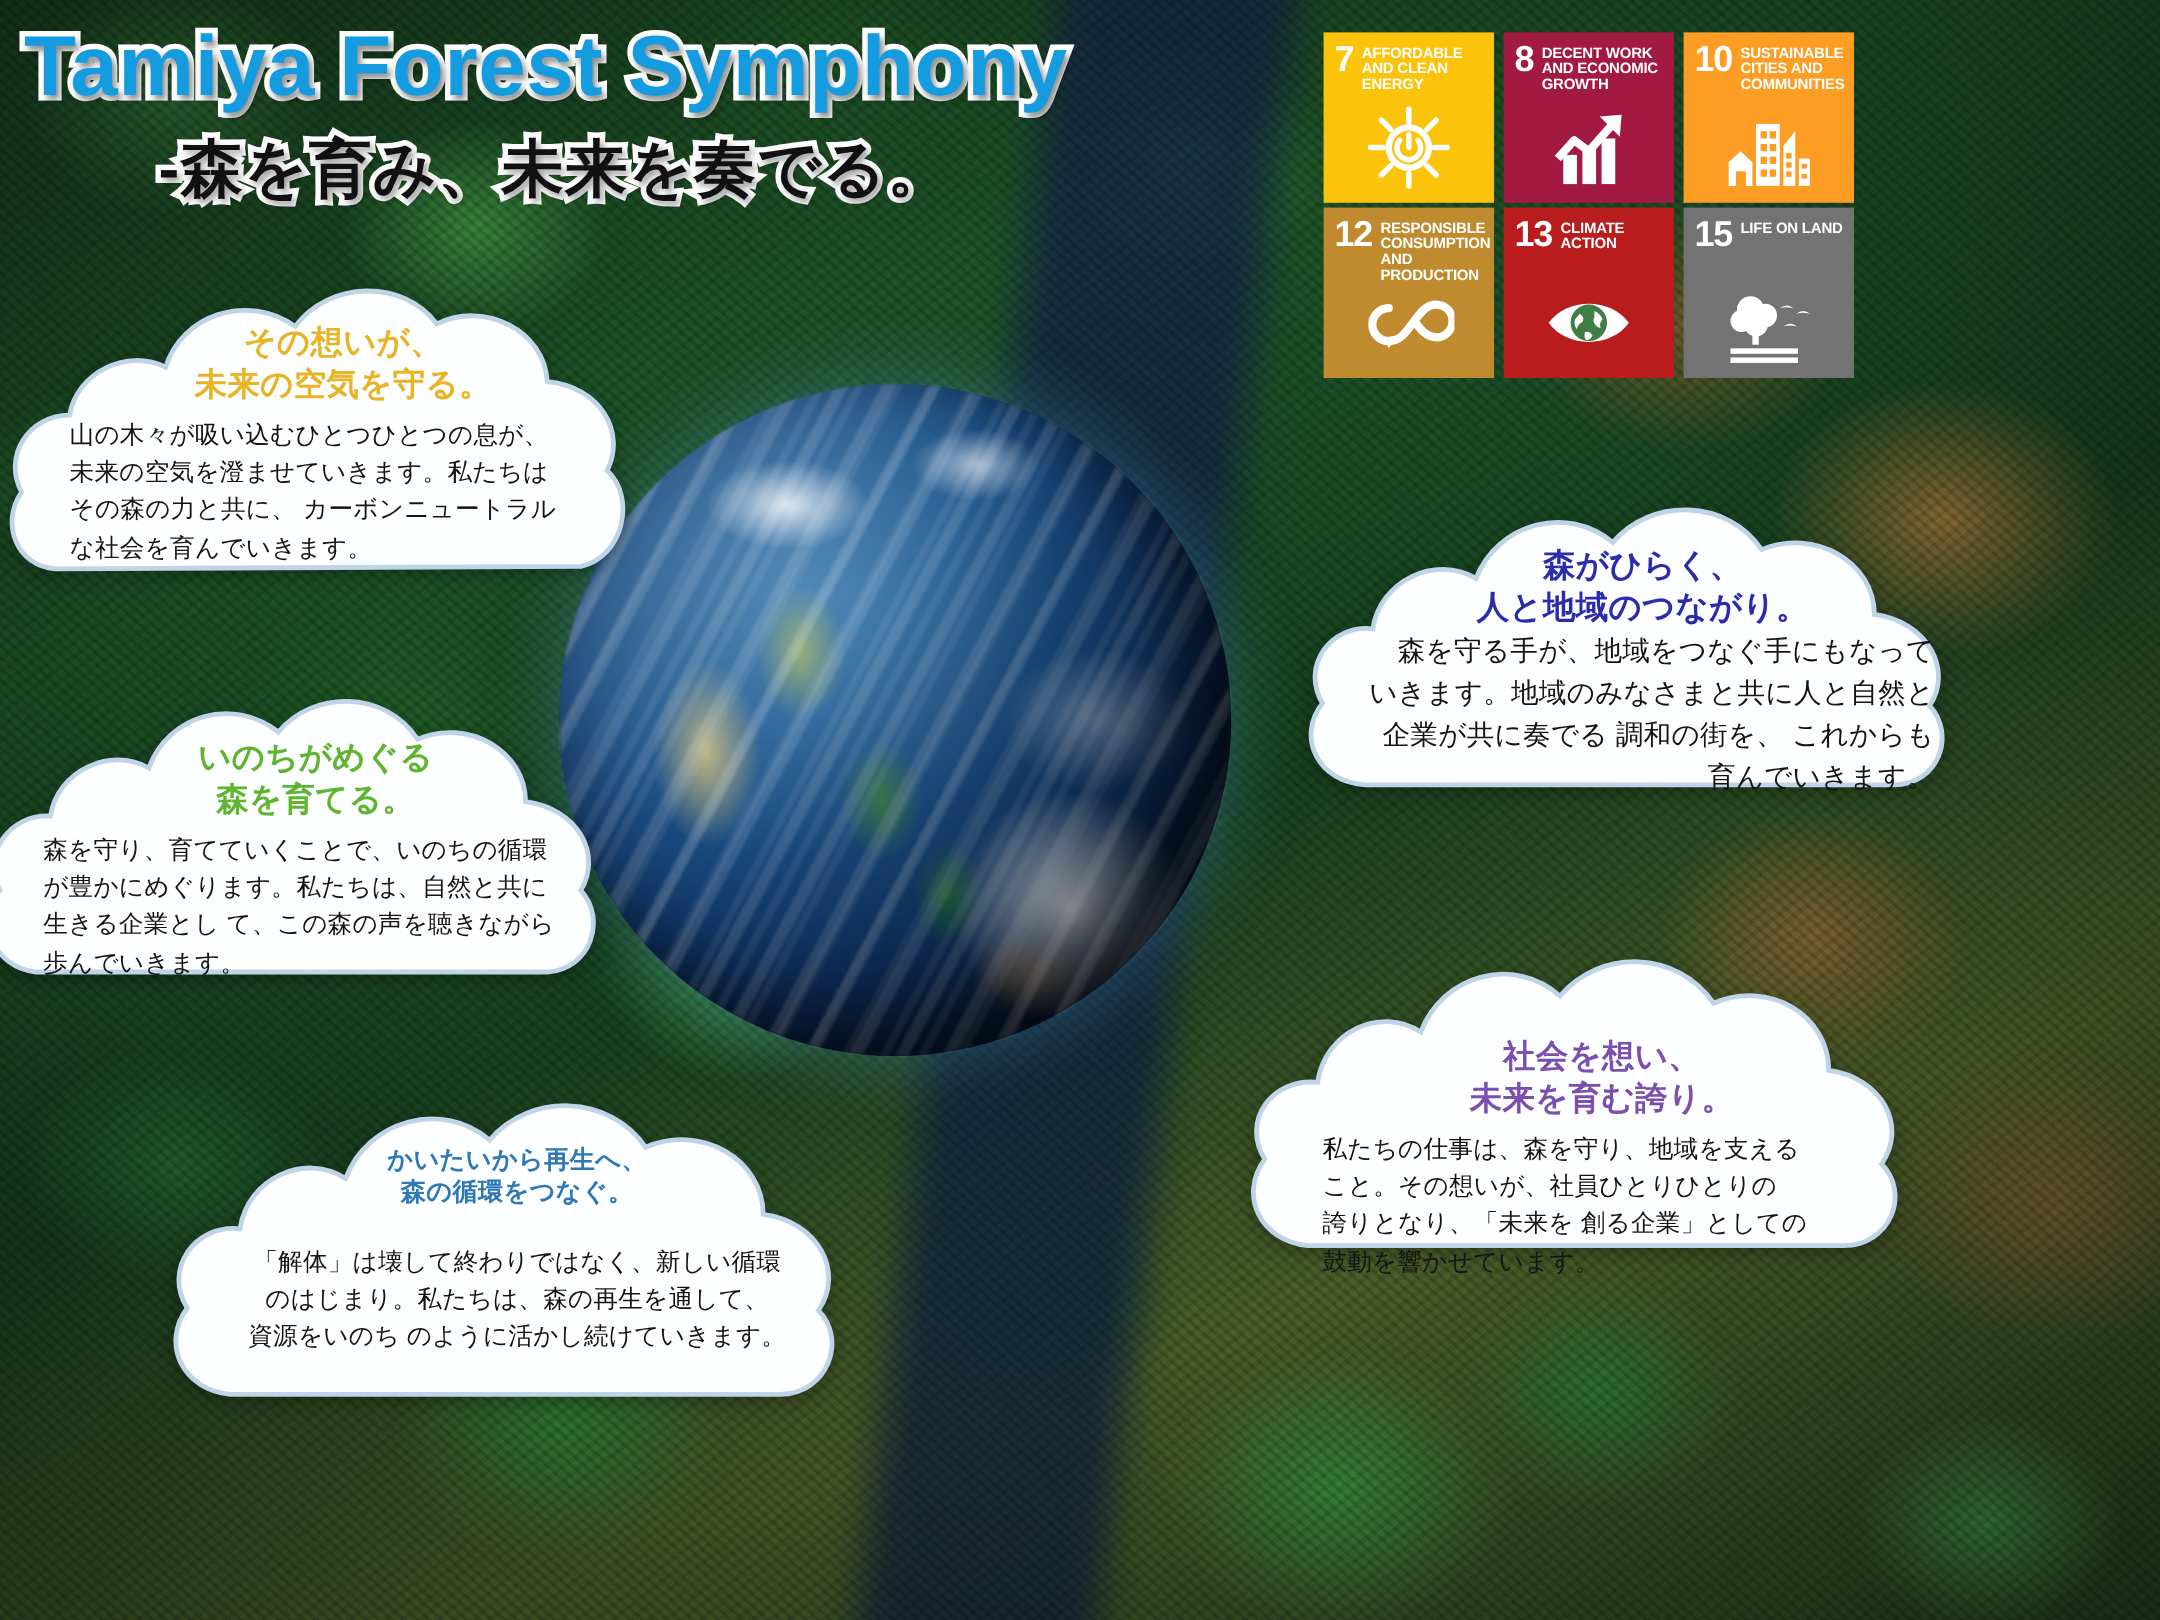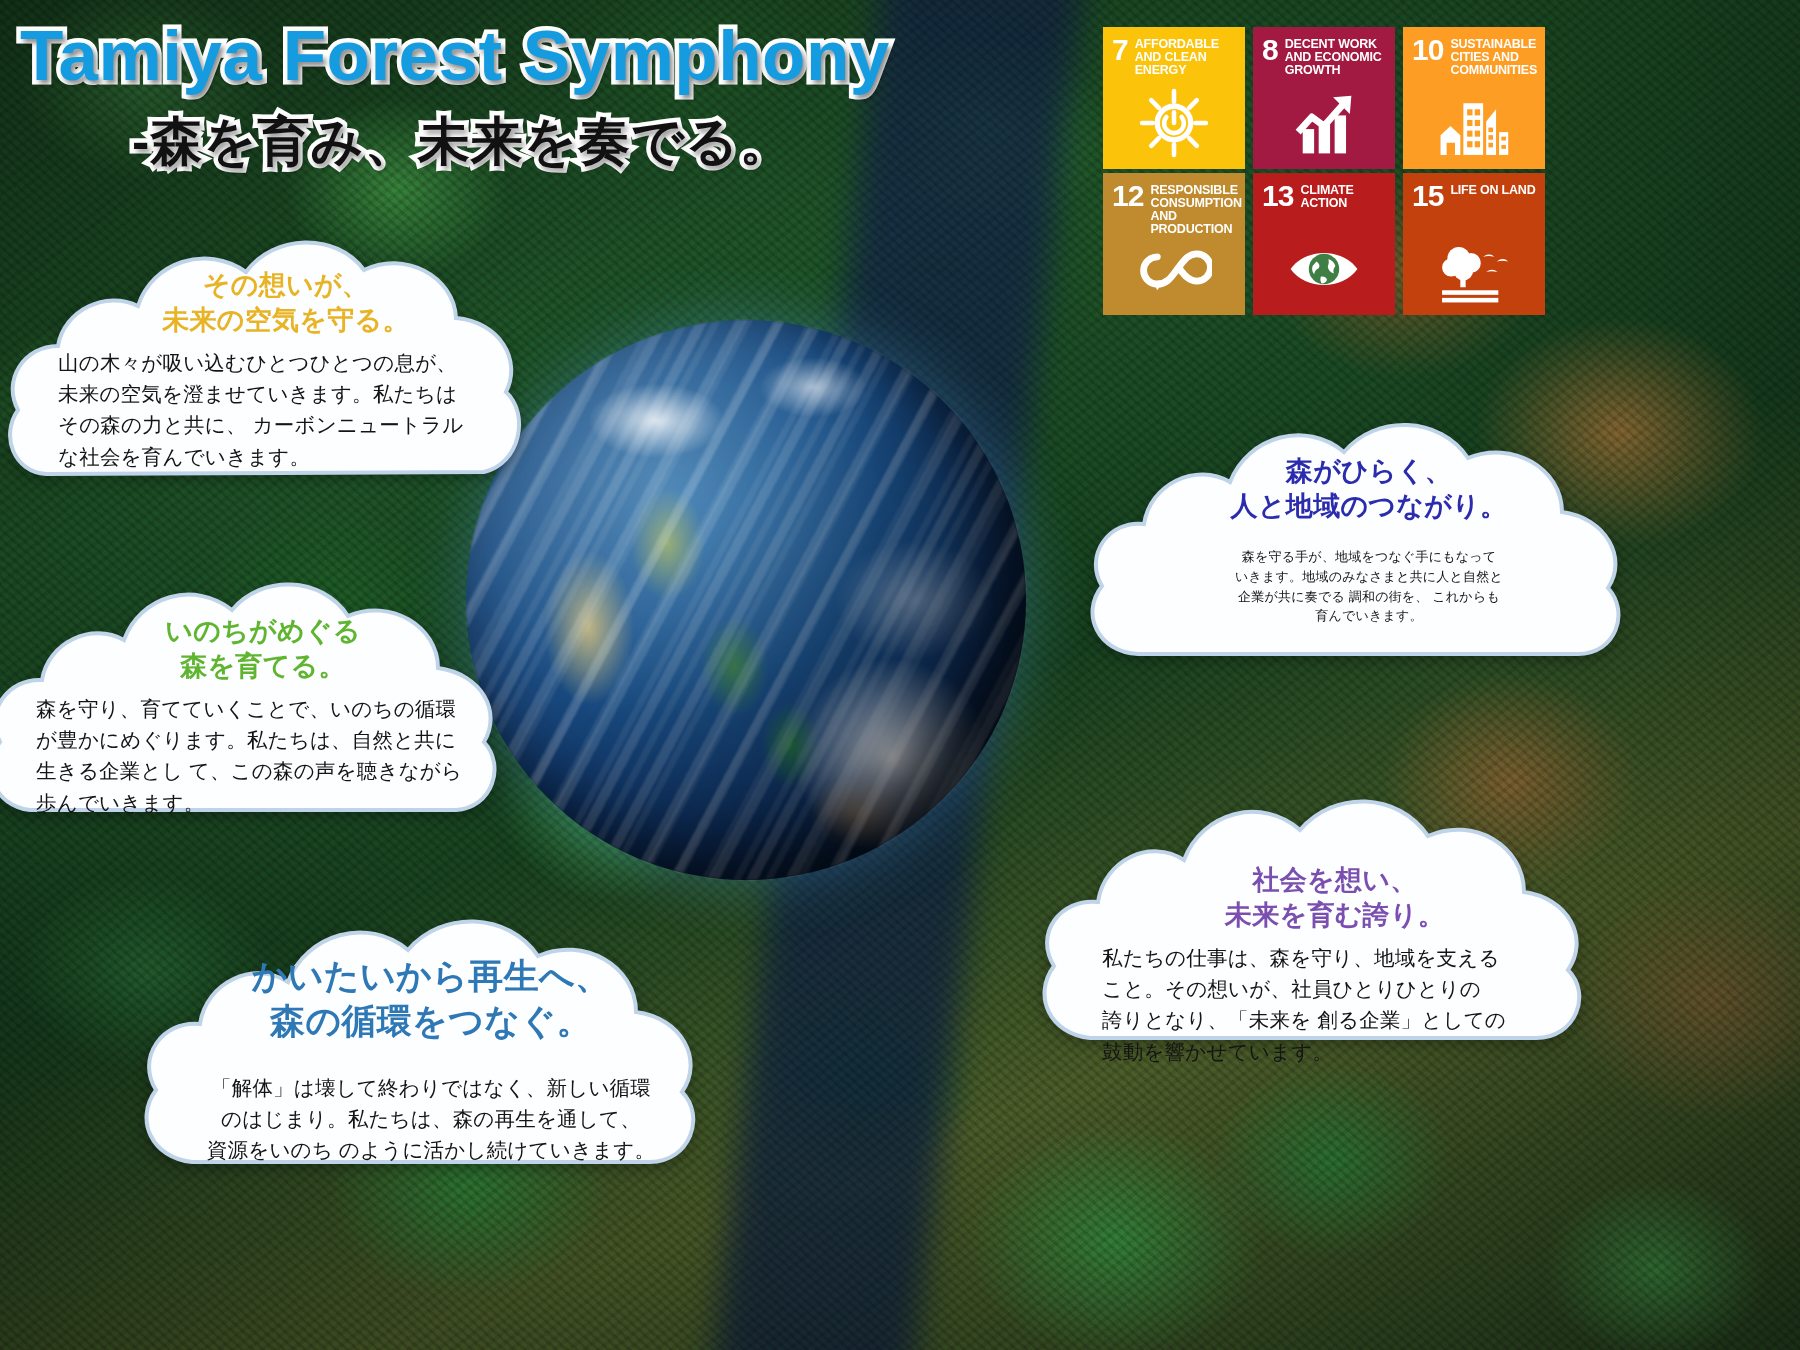--- a/index.html
+++ b/index.html
@@ -147,26 +147,26 @@
   
   #cloud-life { left: -18px; top: 556px; width: 560px; height: 292px; }
   #cloud-life .cloud-body { padding: 58px 52px 0 54px; }
   #cloud-life .cloud-title { color: #5FB52F; font-size: 27px; }
   #cloud-life .cloud-text  { margin-top: 10px; font-size: 20.5px; text-align: left; }
 
   
   #cloud-connect { left: 1078px; top: 398px; width: 580px; height: 292px; }
   #cloud-connect .cloud-body { padding: 56px 46px 0 48px; }
   #cloud-connect .cloud-title { color: #2B2BAE; font-size: 27px; }
-  #cloud-connect .cloud-text  { margin-top: 24px; font-size: 13px; text-align: center; }
+  #cloud-connect .cloud-text  { margin-top: 2px; font-size: 23px; text-align: right; }
 
   
   #cloud-cycle { left: 130px; top: 890px; width: 600px; height: 310px; }
   #cloud-cycle .cloud-body { padding: 64px 46px 0 48px; }
-  #cloud-cycle .cloud-title { color: #2E78B5; font-size: 35px; }
+  #cloud-cycle .cloud-title { color: #2E78B5; font-size: 21px; }
   #cloud-cycle .cloud-text  { margin-top: 28px; font-size: 20.5px; text-align: center; }
 
   
   #cloud-pride { left: 1016px; top: 770px; width: 600px; height: 305px; }
   #cloud-pride .cloud-body { padding: 62px 48px 0 86px; }
   #cloud-pride .cloud-title { color: #7B4FB0; font-size: 27px; margin-top: 31px; }
   #cloud-pride .cloud-text  { margin-top: 10px; font-size: 20.5px; text-align: left; }
 </style>
 </head>
 <body>
@@ -295,21 +295,21 @@
           <circle cx="50" cy="50" r="20" fill="#3F7E44"></circle>
           <g fill="#fff">
             <path d="M40 40 q6 4 3 9 q-5 2 -6 8 q-4 -5 -2 -11 z"></path>
             <path d="M56 37 q7 3 9 9 q-4 5 -2 10 q-7 -2 -8 -9 q2 -5 1 -10 z"></path>
             <path d="M46 60 q6 -1 8 4 q-2 5 -7 5 q-3 -4 -1 -9 z"></path>
           </g>
         </svg>
       </div>
     </div>
 
-    <div class="sdg-tile" style="background:#c2410c">
+    <div class="sdg-tile" style="background:#737373">
       <div class="sdg-head">
         <div class="sdg-num">15</div>
         <div class="sdg-title">LIFE
 ON LAND</div>
       </div>
       <div class="sdg-icon">
         <svg viewBox="0 0 100 100">
           <circle cx="30" cy="36" r="15"></circle>
             <circle cx="46" cy="42" r="13"></circle>
             <circle cx="20" cy="48" r="12"></circle>

